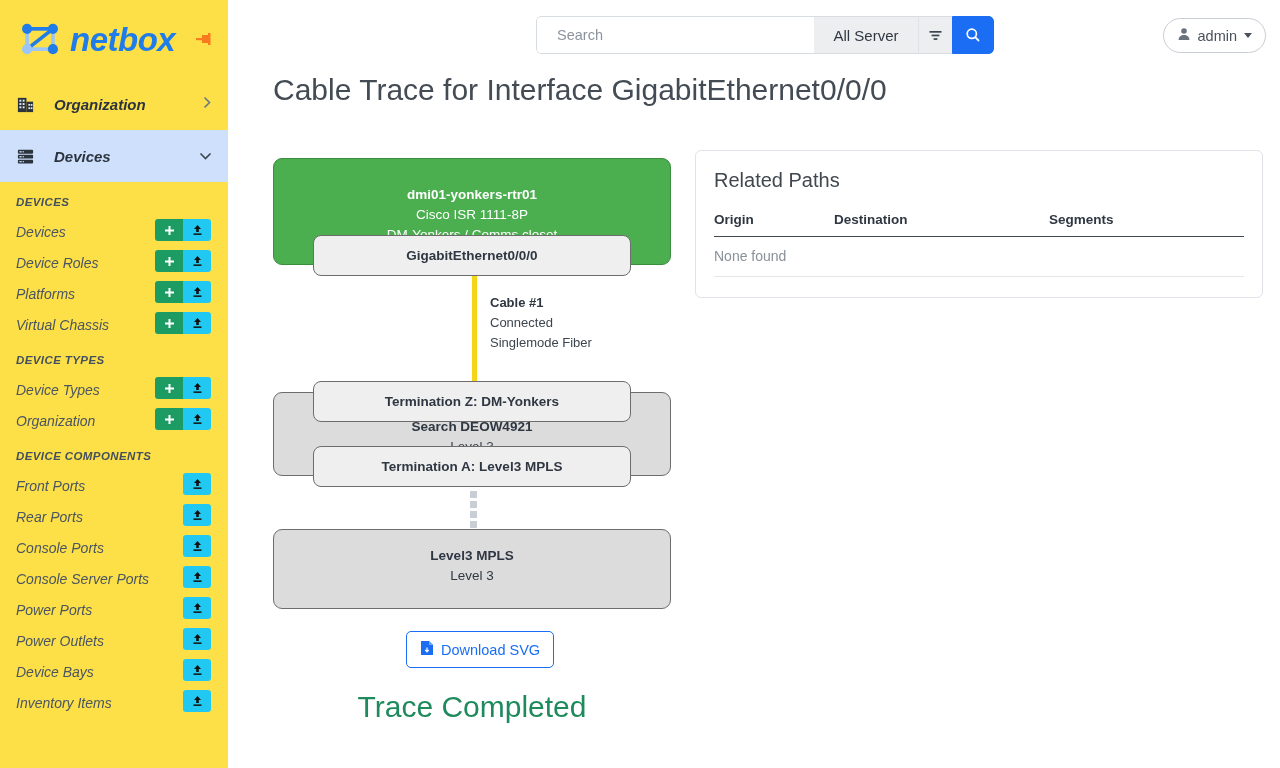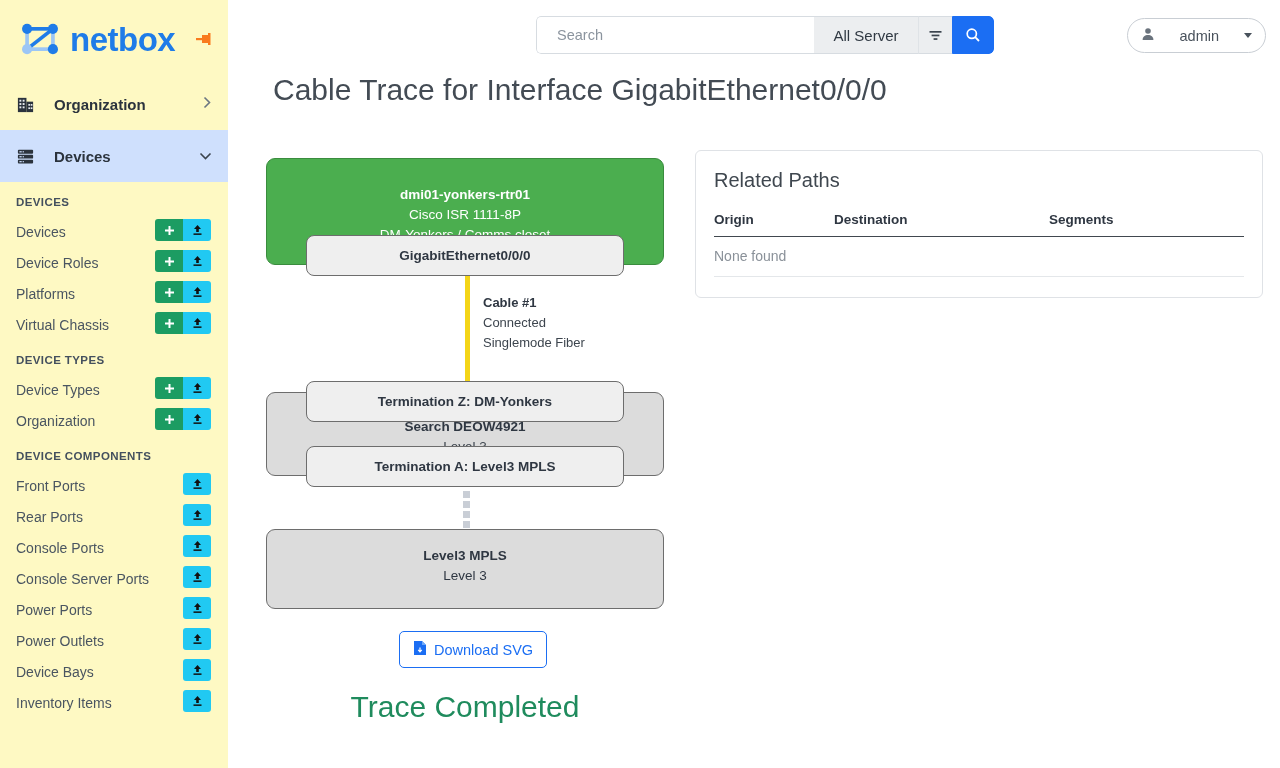--- a/index.html
+++ b/index.html
@@ -9,22 +9,23 @@
     overflow: hidden;
     background: #ffffff;
     font-family: "Liberation Sans", sans-serif;
     color: #2f3742;
   }
 
   
   #sidebar {
     position: absolute; left: 0; top: 0;
     width: 228px; height: 768px;
-    background: #fef9c3;
+    background: #fde047;
     overflow: hidden;
+    font-style: italic;
   }
   #brand {
     height: 78px;
     display: flex; align-items: center;
     padding: 0 14px 0 16px;
   }
   #brand-logo { display: flex; align-items: center; gap: 2px; }
   .logo-mark { width: 48px; height: 44px; }
   .logo-word {
     font-size: 33px; font-weight: 700; color: #1f7ce8;
@@ -95,36 +96,36 @@
     border: 1px solid #d7dce1; border-left: 1px solid #dfe3e7; border-right: none;
     cursor: pointer; color: #3b444e;
   }
   #search-btn {
     display: flex; align-items: center; justify-content: center;
     width: 42px; background: #1b6ef3; border: 1px solid #1b6ef3;
     border-radius: 0 5px 5px 0; cursor: pointer; color: #fff;
   }
   #userbtn {
     position: absolute; right: 14px; top: 18px;
-    display: flex; align-items: center; gap: 25px;
+    display: flex; align-items: center; gap: 7px;
     height: 35px; padding: 0 13px;
     border: 1px solid #c9ced4; border-radius: 18px;
     font-size: 14.5px; color: #49525c; background: #fff; cursor: pointer;
   }
   .caret { width:0; height:0; border-left:4.5px solid transparent; border-right:4.5px solid transparent; border-top:5px solid #49525c; }
 
   
   #main { position: absolute; left: 256px; top: 70px; width: 1024px; height: 698px; background: #fff; }
   #page-title {
     position: absolute; left: 17px; top: 3px;
     font-size: 30px; font-weight: 400; color: #434b54;
   }
 
   
-  #trace { position: absolute; left: 10px; top: 88px; width: 398px; }
+  #trace { position: absolute; left: 17px; top: 88px; width: 398px; }
   .node {
     position: relative;
     border: 1px solid #5c5c5c;
     border-radius: 9px;
     text-align: center;
     padding: 14px 10px;
   }
   .node-green { background: #4bae4f; border-color: #3a8c3e; color: #ffffff; height: 107px; padding-top: 26px; }
   .node-grey  { background: #dcdcdc; border-color: #6d6d6d; color: #2f3742; }
   .node .t1 { font-size: 13.5px; font-weight: 700; line-height: 20px; }

